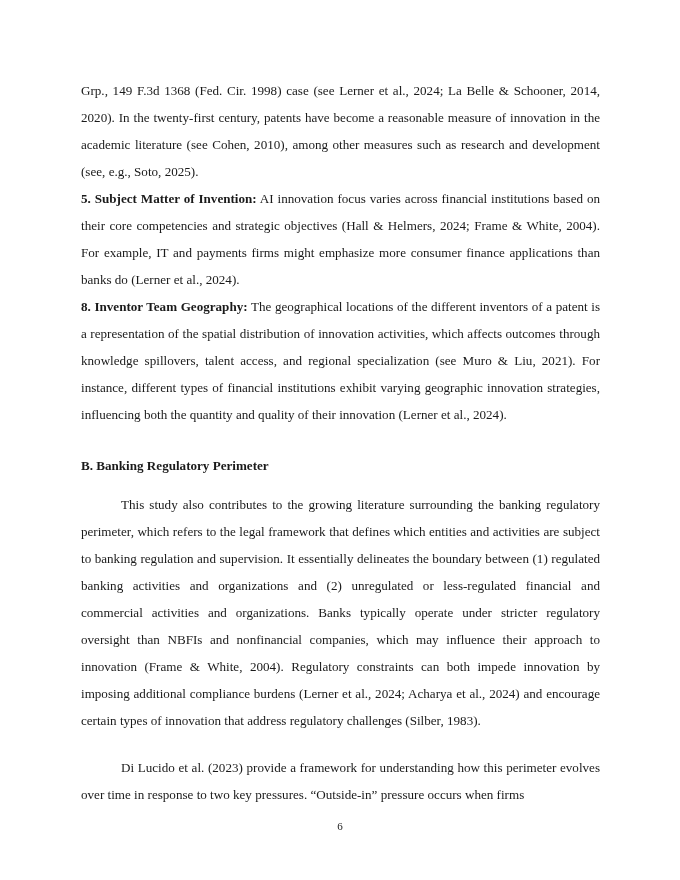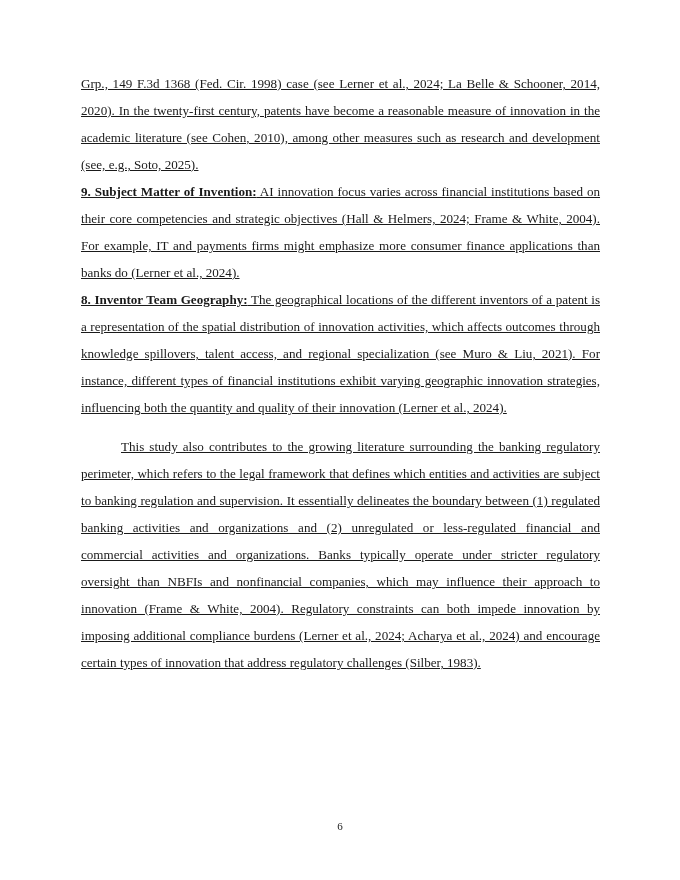--- a/index.html
+++ b/index.html
@@ -13,23 +13,22 @@
     width: 680px;
     height: 880px;
     background: #ffffff;
     overflow: hidden;
     font-family: "Liberation Serif", "DejaVu Serif", serif;
     color: #1a1a1a;
   }
   .text-column {
     position: absolute;
     left: 81px;
-    top: 70px;
+    top: 77px;
     width: 519px;
-    text-decoration: underline;
   }
   .para {
     margin: 0;
     font-size: 13.1px;
     line-height: 27px;
     text-align: justify;
     text-justify: inter-word;
     hyphens: manual;
     -webkit-hyphens: manual;
   }
@@ -71,25 +70,27 @@
 </style>
 </head>
 <body>
 
 <div class="page">
 
   <div class="text-column">
 
     <p class="para">Grp., 149 F.3d 1368 (Fed. Cir. 1998) case (see Lerner et al., 2024; La Belle &amp; Schooner, 2014, 2020). In the twenty-first century, patents have become a reasonable measure of innovation in the academic literature (see Cohen, 2010), among other measures such as research and development (see, e.g., Soto, 2025).</p>
 
-    <p class="para numbered"><span class="lead-in">9. Subject Matter of Invention:</span><span> AI innovation focus varies across financial institutions based on their core competencies and strategic objectives (Hall &amp; Helmers, 2024; Frame &amp; White, 2004). For example, IT and payments firms might emphasize more consumer finance applications than banks do (Lerner et al., 2024).</span></p>
+    <p class="para numbered"><span class="lead-in">5. Subject Matter of Invention:</span><span> AI innovation focus varies across financial institutions based on their core competencies and strategic objectives (Hall &amp; Helmers, 2024; Frame &amp; White, 2004). For example, IT and payments firms might emphasize more consumer finance applications than banks do (Lerner et al., 2024).</span></p>
 
     <p class="para numbered"><span class="lead-in">8. Inventor Team Geography:</span><span> The geographical locations of the different inventors of a patent is a representation of the spatial distribution of innovation activities, which affects outcomes through knowledge spillovers, talent access, and regional specialization (see Muro &amp; Liu, 2021). For instance, different types of financial institutions exhibit varying geographic innovation strategies, influencing both the quantity and quality of their innovation (Lerner et al., 2024).</span></p>
 
+    <h2 class="section-heading gap-before-heading">B. Banking Regulatory Perimeter</h2>
 
     <p class="para indent gap-after-heading">This study also contributes to the growing literature surrounding the banking regulatory perimeter, which refers to the legal framework that defines which entities and activities are subject to banking regulation and supervision. It essentially delineates the boundary between (1) regulated banking activities and organizations and (2) unregulated or less-regulated financial and commercial activities and organizations. Banks typically operate under stricter regulatory oversight than NBFIs and nonfinancial companies, which may influence their approach to innovation (Frame &amp; White, 2004). Regulatory constraints can both impede innovation by imposing additional compliance burdens (Lerner et al., 2024; Acharya et al., 2024) and encourage certain types of innovation that address regulatory challenges (Silber, 1983).</p>
 
+    <p class="para indent gap-para">Di Lucido et al. (2023) provide a framework for understanding how this perimeter evolves over time in response to two key pressures. “Outside-in” pressure occurs when firms</p>
 
   </div>
 
   <div class="page-number">6</div>
 
 </div>
 
 </body></html>

